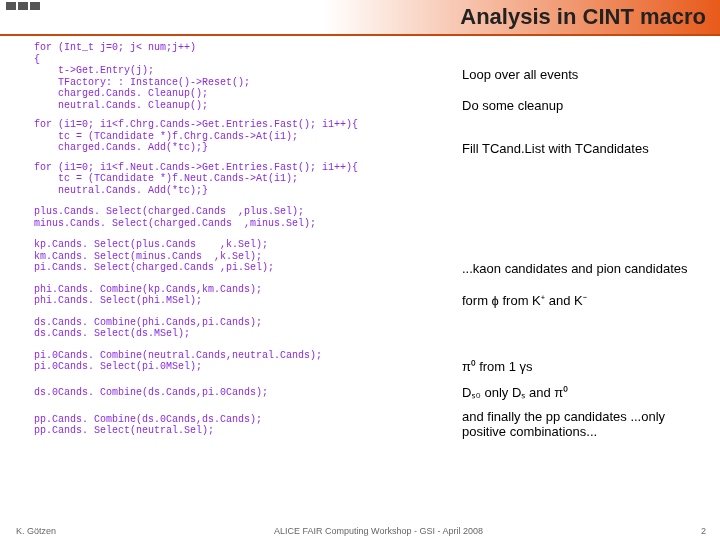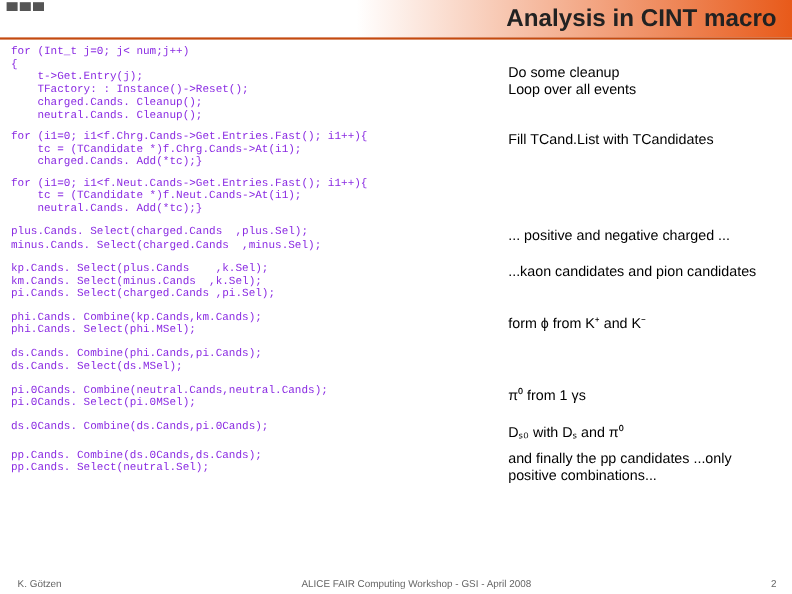--- a/index.html
+++ b/index.html
@@ -46,21 +46,22 @@
     font-family: "Courier New", monospace;
     font-size: 10px;
     line-height: 1.15;
     color: #8a2be2;
     white-space: pre;
     margin-bottom: 2px;
   }
   .two-col {
     display: flex;
     justify-content: space-between;
-    align-items: flex-start;
+    align-items: flex-end;
+    margin-left: 24px;
   }
   .right-ann { flex: 0 0 250px; text-align: left; font-size: 13px; }
   .footer {
     position: absolute;
     bottom: 4px;
     left: 2px;
     right: 0;
     font-size: 9px;
     color: #666;
     display: flex;
@@ -84,22 +85,22 @@
 
 <div class="content" id="content">
     <div class="two-col">
       <div class="code-block">for (Int_t j=0; j&lt; num;j++)
 {
     t-&gt;Get.Entry(j);
     TFactory: : Instance()-&gt;Reset();
     charged.Cands. Cleanup();
     neutral.Cands. Cleanup();</div>
       <div class="right-ann">
+        <div>Loop over all events</div>
         <div style="margin-top: 16px;">Do some cleanup</div>
-        <div>Loop over all events</div>
       </div>
     </div>
     <div style="height: 6px;"></div>
     <div class="two-col">
       <div class="code-block">for (i1=0; i1&lt;f.Chrg.Cands-&gt;Get.Entries.Fast(); i1++){
     tc = (TCandidate *)f.Chrg.Cands-&gt;At(i1);
     charged.Cands. Add(*tc);}</div>
       <div class="right-ann">
         <div>Fill TCand.List with TCandidates</div>
       </div>
@@ -108,23 +109,20 @@
     <div class="two-col">
       <div class="code-block">for (i1=0; i1&lt;f.Neut.Cands-&gt;Get.Entries.Fast(); i1++){
     tc = (TCandidate *)f.Neut.Cands-&gt;At(i1);
     neutral.Cands. Add(*tc);}</div>
       <div class="right-ann"></div>
     </div>
     <div style="height: 8px;"></div>
     <div class="two-col">
       <div class="code-block">plus.Cands. Select(charged.Cands  ,plus.Sel);
 minus.Cands. Select(charged.Cands  ,minus.Sel);</div>
-      <div class="right-ann">
-        <div>... positive and negative charged ...</div>
-      </div>
     </div>
     <div style="height: 8px;"></div>
     <div class="two-col">
       <div class="code-block">kp.Cands. Select(plus.Cands    ,k.Sel);
 km.Cands. Select(minus.Cands  ,k.Sel);
 pi.Cands. Select(charged.Cands ,pi.Sel);</div>
       <div class="right-ann">
         <div>...kaon candidates and pion candidates</div>
       </div>
     </div>
@@ -146,21 +144,21 @@
       <div class="code-block">pi.0Cands. Combine(neutral.Cands,neutral.Cands);
 pi.0Cands. Select(pi.0MSel);</div>
       <div class="right-ann">
         <div>π⁰ from 1 γs</div>
       </div>
     </div>
     <div style="height: 8px;"></div>
     <div class="two-col">
       <div class="code-block">ds.0Cands. Combine(ds.Cands,pi.0Cands);</div>
       <div class="right-ann">
-        <div>Dₛ₀ with Dₛ and π⁰</div>
+        <div>Dₛ₀ only Dₛ and π⁰</div>
       </div>
     </div>
     <div style="height: 8px;"></div>
     <div class="two-col">
       <div class="code-block">pp.Cands. Combine(ds.0Cands,ds.Cands);
 pp.Cands. Select(neutral.Sel);</div>
       <div class="right-ann">
         <div>and finally the pp candidates ...only positive combinations...</div>
       </div>
     </div>

